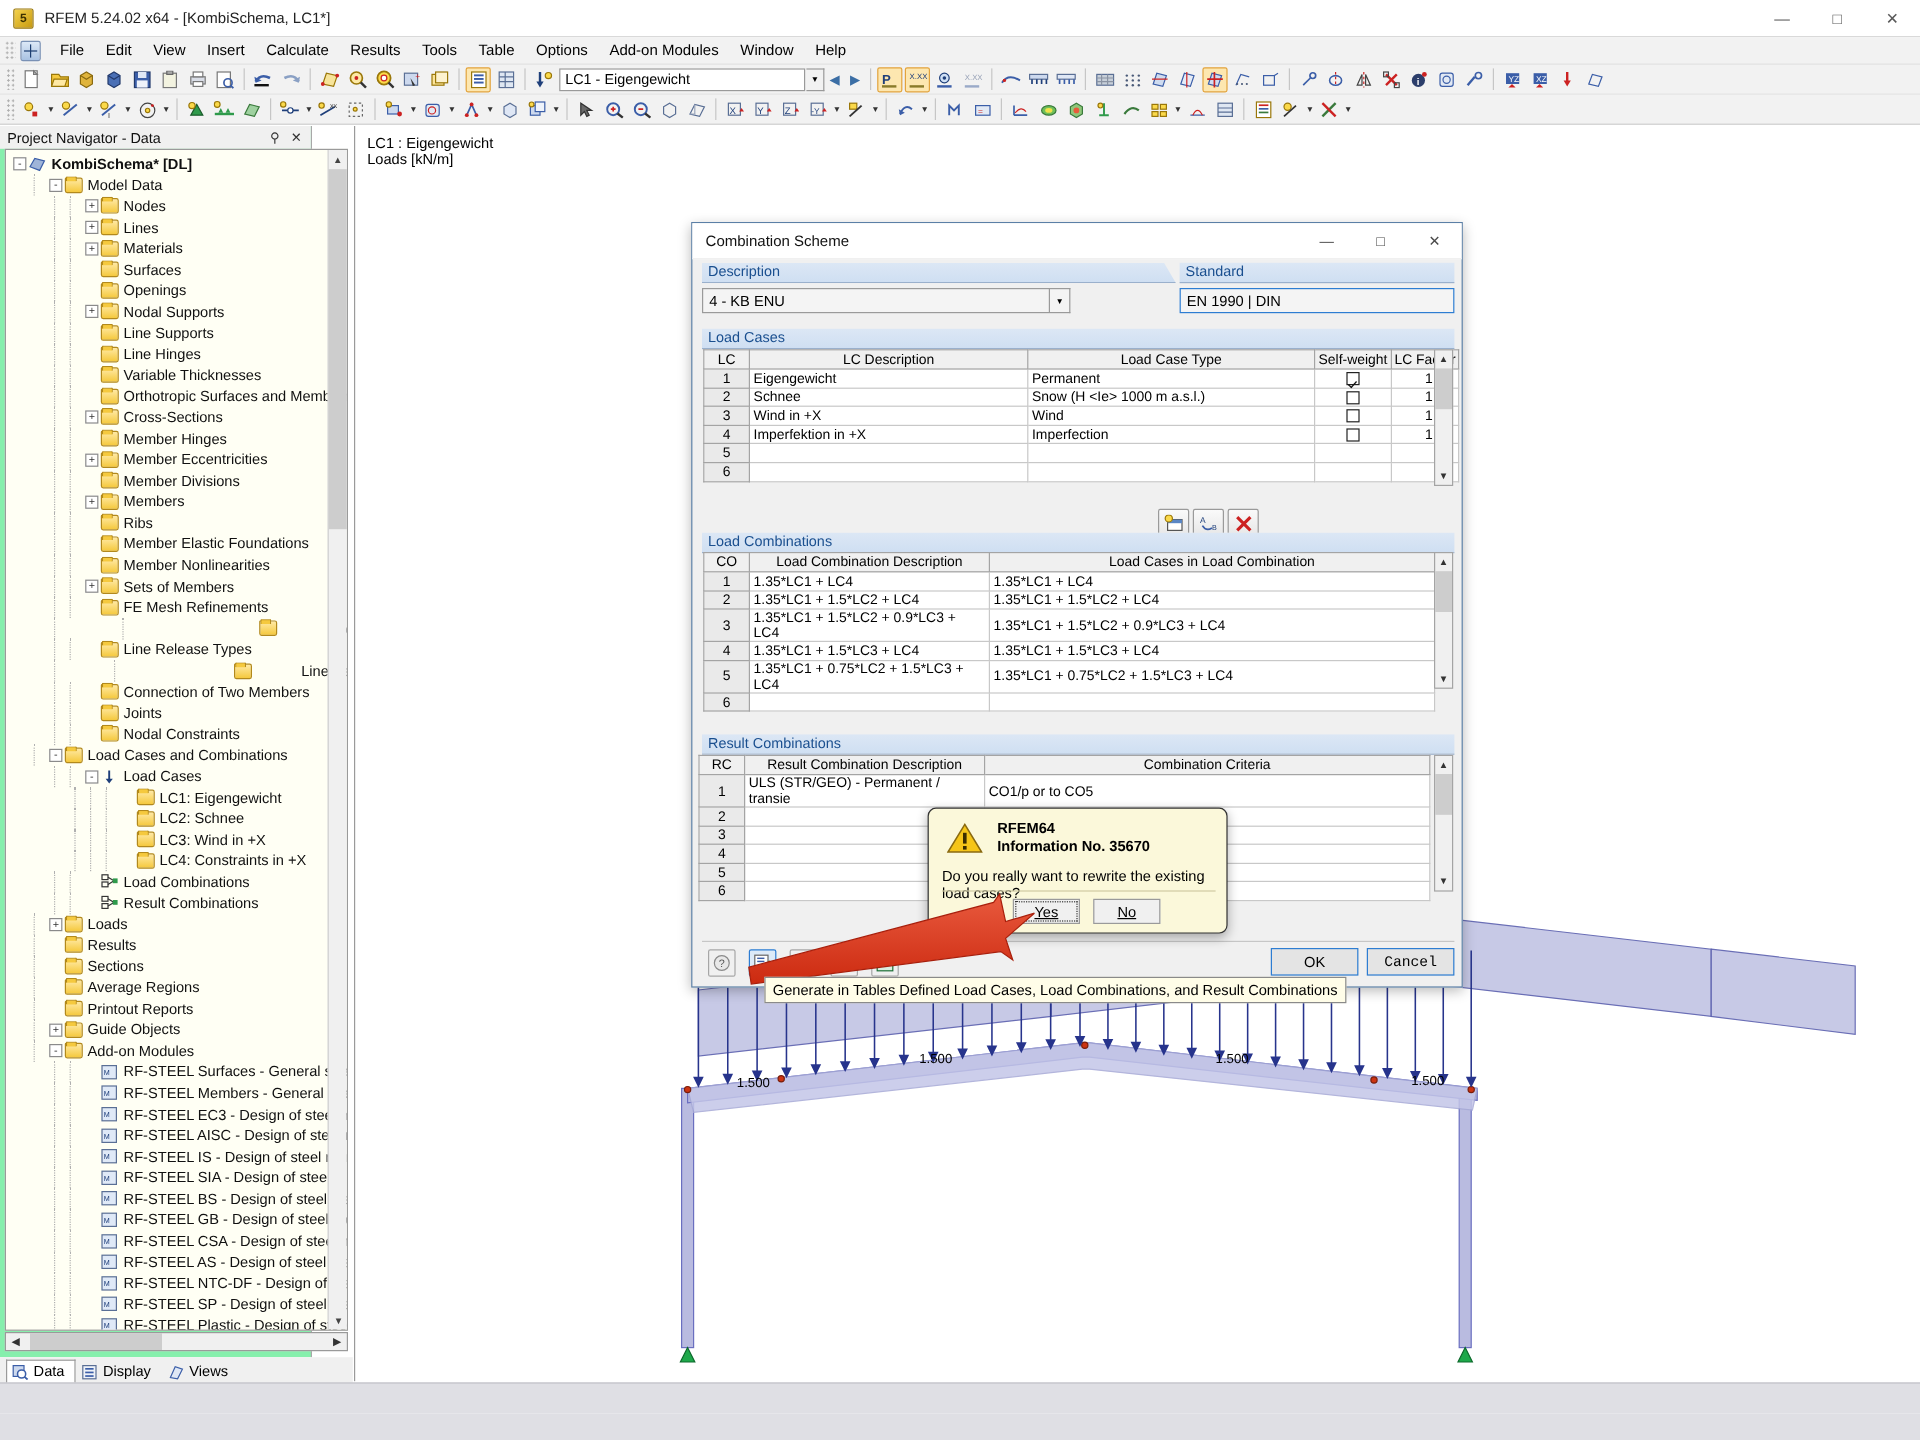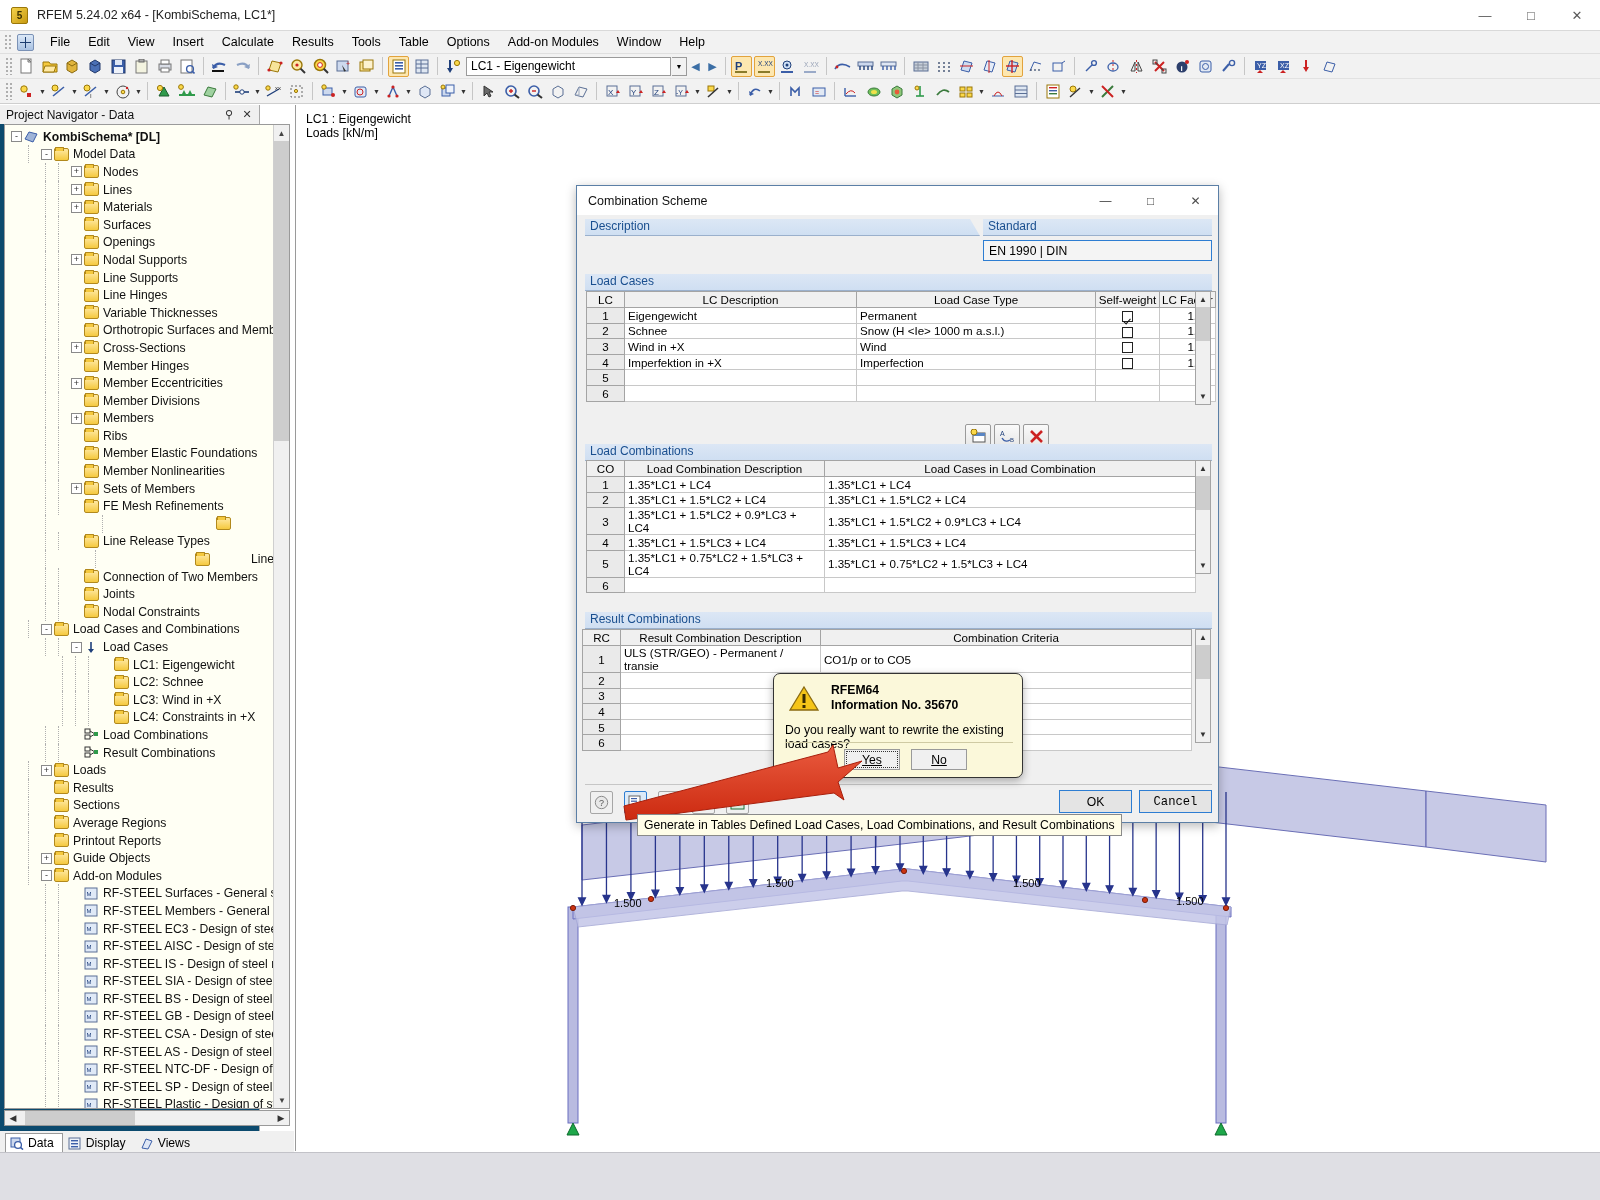--- a/index.html
+++ b/index.html
@@ -76,21 +76,21 @@
     display:flex;align-items:center;padding:0 4px;font-size:12px;margin:0 1px;flex:none;
   }
   .lc-arrow{width:15px;height:19px;border:1px solid #9a9a9a;border-left:none;background:#f2f2f2;
     display:flex;align-items:center;justify-content:center;font-size:7px;flex:none;}
   .navarrow{width:17px;height:21px;display:flex;align-items:center;justify-content:center;
     color:#3b6ea5;font-size:11px;flex:none;}
 
   
   .nav{
     position:absolute; left:0; top:105px; width:260px; height:1026px;
-    background:#0c4a6e; border-right:1px solid #a8a8a8;
+    background:#86efac; border-right:1px solid #a8a8a8;
   }
   .nav-head{
     height:19px; background:#f0f0f0; display:flex;align-items:center;
     padding-left:6px; font-size:12px; color:#111;
   }
   .nav-head .pin, .nav-head .x{ margin-left:auto; width:16px;text-align:center;color:#333;font-size:11px;}
   .nav-head .x{ margin-left:2px; margin-right:4px;}
   .nav-body{
     position:absolute; left:4px; top:19px; width:286px; height:985px;
     background:#fffff4; border:1px solid #9a9a9a; overflow:hidden;
@@ -1447,20 +1447,26 @@
       <div>—</div>
       <div>□</div>
       <div>✕</div>
     </div>
   </div>
 
   <div class="gb" style="left:8px;top:33px;width:395px;height:51px;">
     <div class="gb-hdr clip"></div>
     <div class="gb-title">Description</div>
   </div>
+  <div style="position:absolute;left:8px;top:54px;width:370px;display:flex;">
+    <div class="inputbox" style="width:290px;">
+      <span>4 - KB ENU</span>
+    </div>
+    <div class="combo-arrow">▾</div>
+  </div>
   <div class="sbtn" style="position:absolute;left:388px;top:238px;">
     <svg width="17" height="15">
         <rect x="3" y="4" width="12" height="9" fill="#fff" stroke="#555"></rect>
         <rect x="3" y="4" width="12" height="3" fill="#5a86c4"></rect>
         <circle cx="4" cy="3" r="3" fill="#fbd94a" stroke="#9a7709"></circle>
       </svg>
   </div>
   <div class="sbtn" style="position:absolute;left:417px;top:238px;">
     <svg width="17" height="15">
         <text x="1" y="7" font-size="7" fill="#1f3f7a">A</text>

